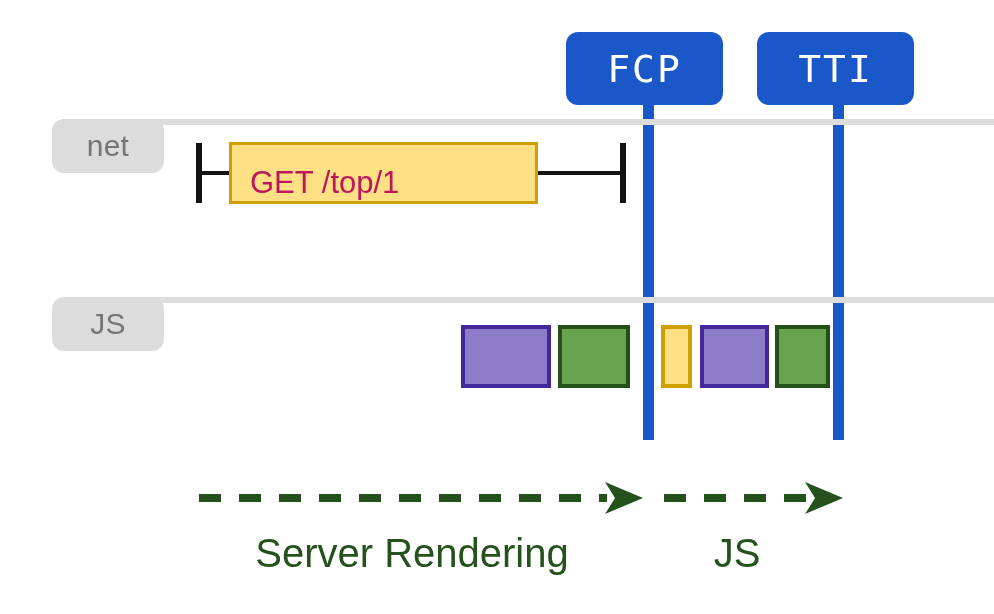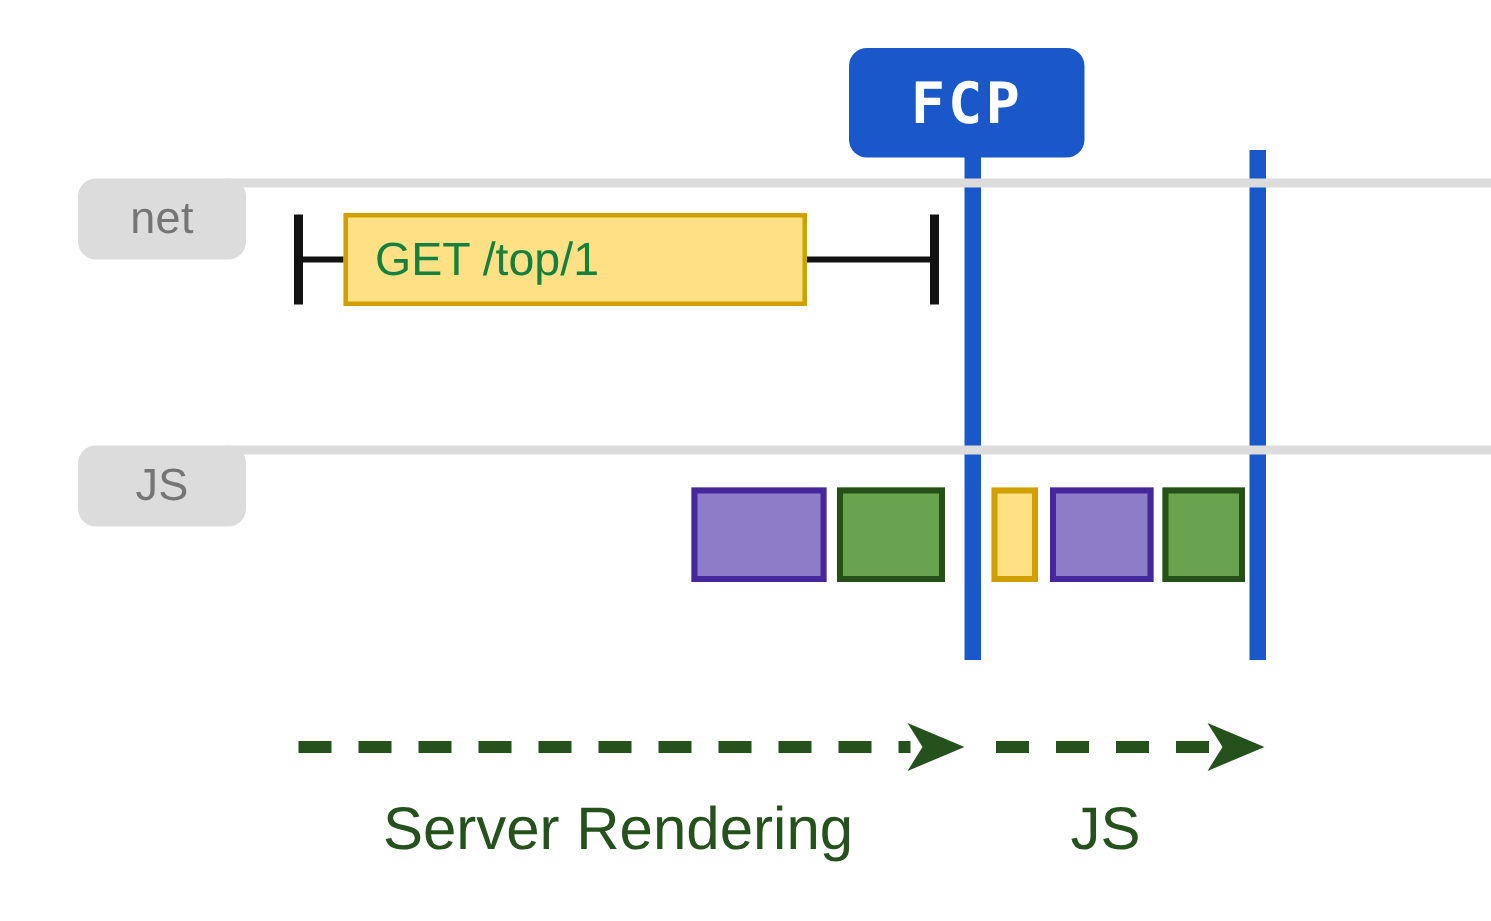--- a/index.html
+++ b/index.html
@@ -42,23 +42,23 @@
     letter-spacing: 0.2px;
   }
   .lane-chip.net { left: 52px; top: 119px; width: 112px; height: 54px; }
   .lane-chip.js  { left: 52px; top: 297px; width: 112px; height: 54px; }
   .req-bar {
     position: absolute;
     background: #ffe085;
     border: 3px solid #d0a000;
     box-sizing: border-box;
     display: flex;
-    align-items: center;
+    align-items: flex-end;
     padding-left: 18px;
-    color: #15803d;
+    color: #be185d;
     font-size: 31px;
   }
   .whisker-stem {
     position: absolute;
     height: 4px;
     background: #121212;
   }
   .whisker-cap {
     position: absolute;
     width: 6px;
@@ -70,21 +70,21 @@
     position: absolute;
     width: 11px;
     background: #1a57c8;
   }
   .marker-badge {
     position: absolute;
     background: #1a57c8;
     border-radius: 12px;
     color: #ffffff;
     font-family: "DejaVu Sans Mono", monospace;
-    font-weight: bold;
+    font-weight: normal;
     font-size: 38px;
     letter-spacing: 2px;
     display: flex;
     align-items: center;
     justify-content: center;
     box-sizing: border-box;
   }
 
   
   .task {
@@ -110,20 +110,23 @@
 <body>
 
 <div id="stage">
 
   <div class="marker-line" style="left:643px; top:100px; height:340px;"></div>
   <div class="marker-badge" style="left:566px; top:32px; width:157px; height:73px;">
     <span>FCP</span>
   </div>
 
   <div class="marker-line" style="left:833px; top:100px; height:340px;"></div>
+  <div class="marker-badge" style="left:757px; top:32px; width:157px; height:73px;">
+    <span>TTI</span>
+  </div>
 
   <div class="track-line net"></div>
   <div class="lane-chip net">
     <span>net</span>
   </div>
 
   <div class="whisker-cap" style="left:196px; top:143px; height:60px;"></div>
   <div class="whisker-stem" style="left:196px; top:171px; width:40px;"></div>
   <div class="whisker-stem" style="left:532px; top:171px; width:93px;"></div>
   <div class="whisker-cap" style="left:620px; top:143px; height:60px;"></div>

